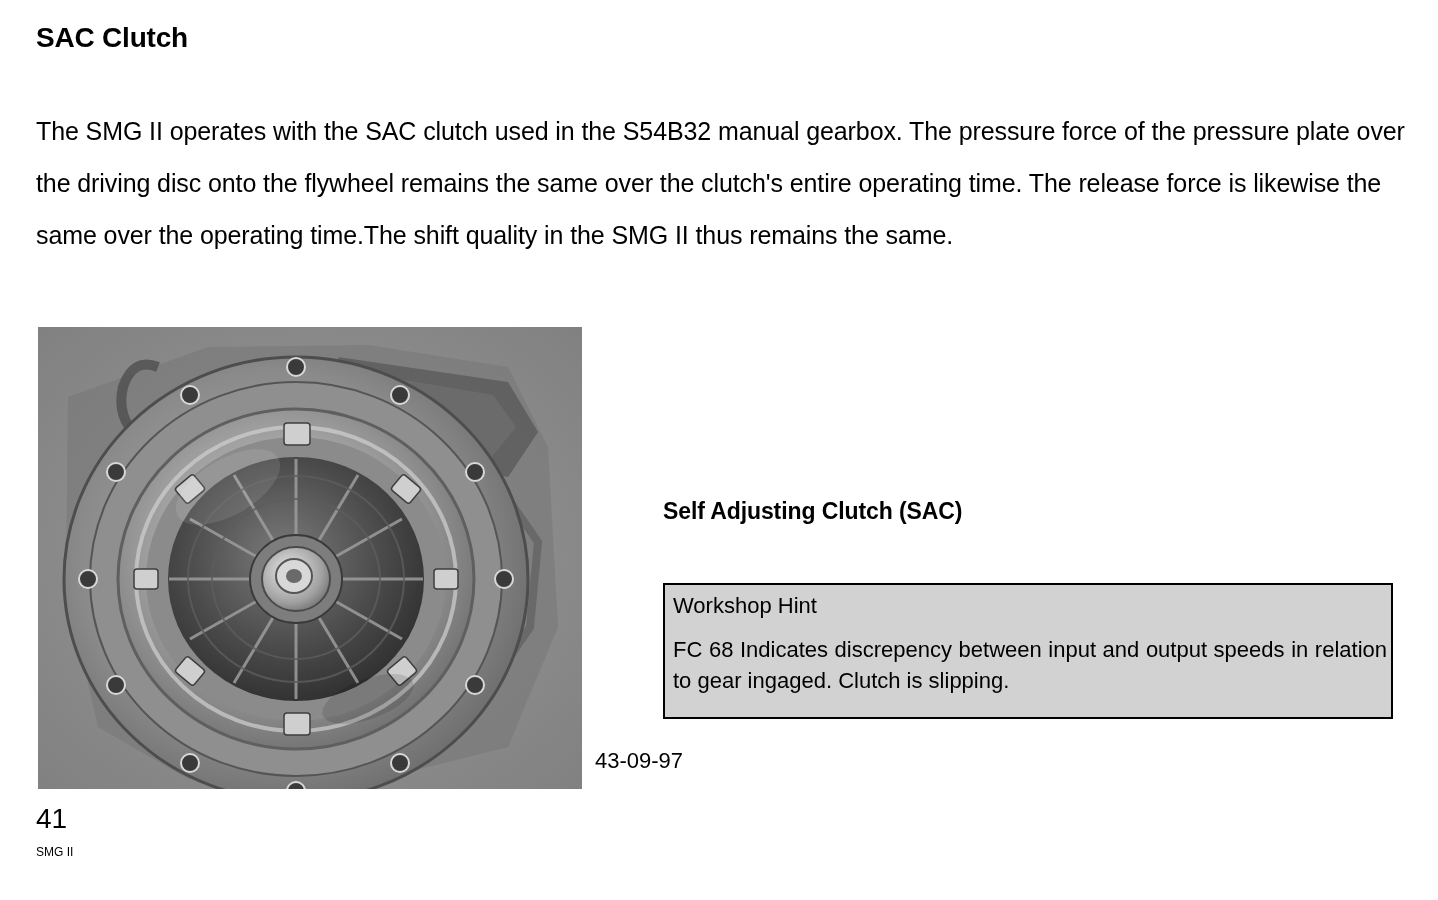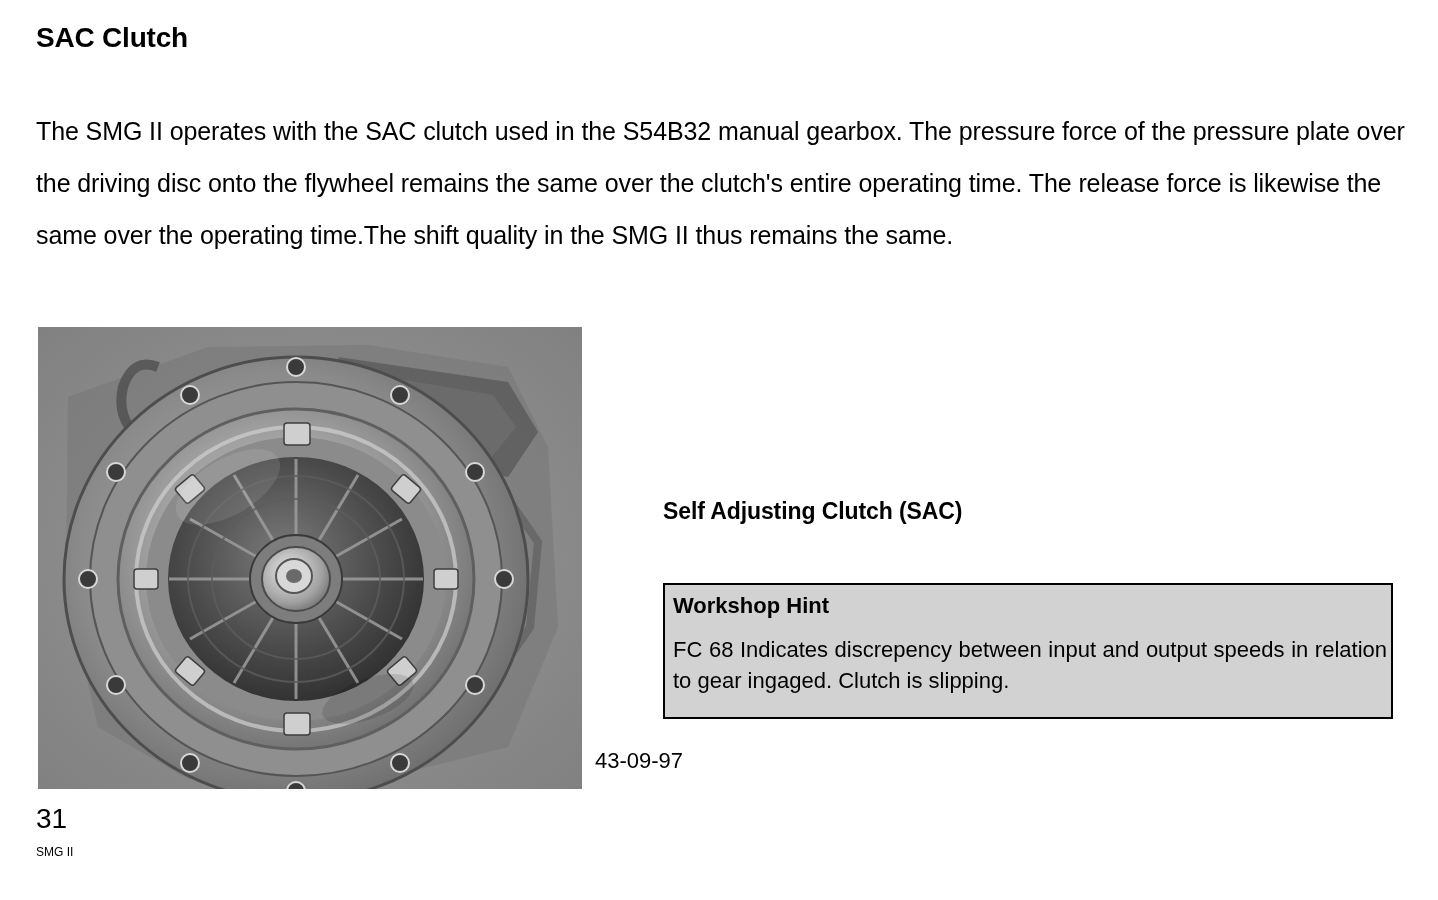--- a/index.html
+++ b/index.html
@@ -64,21 +64,21 @@
     height: 136px;
     background: #d2d2d2;
     border: 2px solid #000000;
     box-sizing: border-box;
   }
   .hint-title {
     position: absolute;
     left: 8px;
     top: 8px;
     font-size: 22px;
-    font-weight: bold;
+    font-weight: normal;
   }
   .hint-body {
     position: absolute;
     left: 8px;
     top: 41px;
     width: 714px;
     font-size: 22px;
     line-height: 31px;
     text-align: justify;
     margin-top: 8px;
@@ -218,16 +218,16 @@
 
   <div class="caption-right">Self Adjusting Clutch (SAC)</div>
 
   <div class="hint-box">
     <div class="hint-title">Workshop Hint</div>
     <div class="hint-body">FC 68 Indicates discrepency between input and output speeds in relation to gear ingaged. Clutch is slipping.</div>
   </div>
 
   <div class="fig-number">43-09-97</div>
 
-  <div class="page-number">31</div>
+  <div class="page-number">41</div>
   <div class="footer-label">SMG II</div>
 
 </div>
 
 </body></html>

